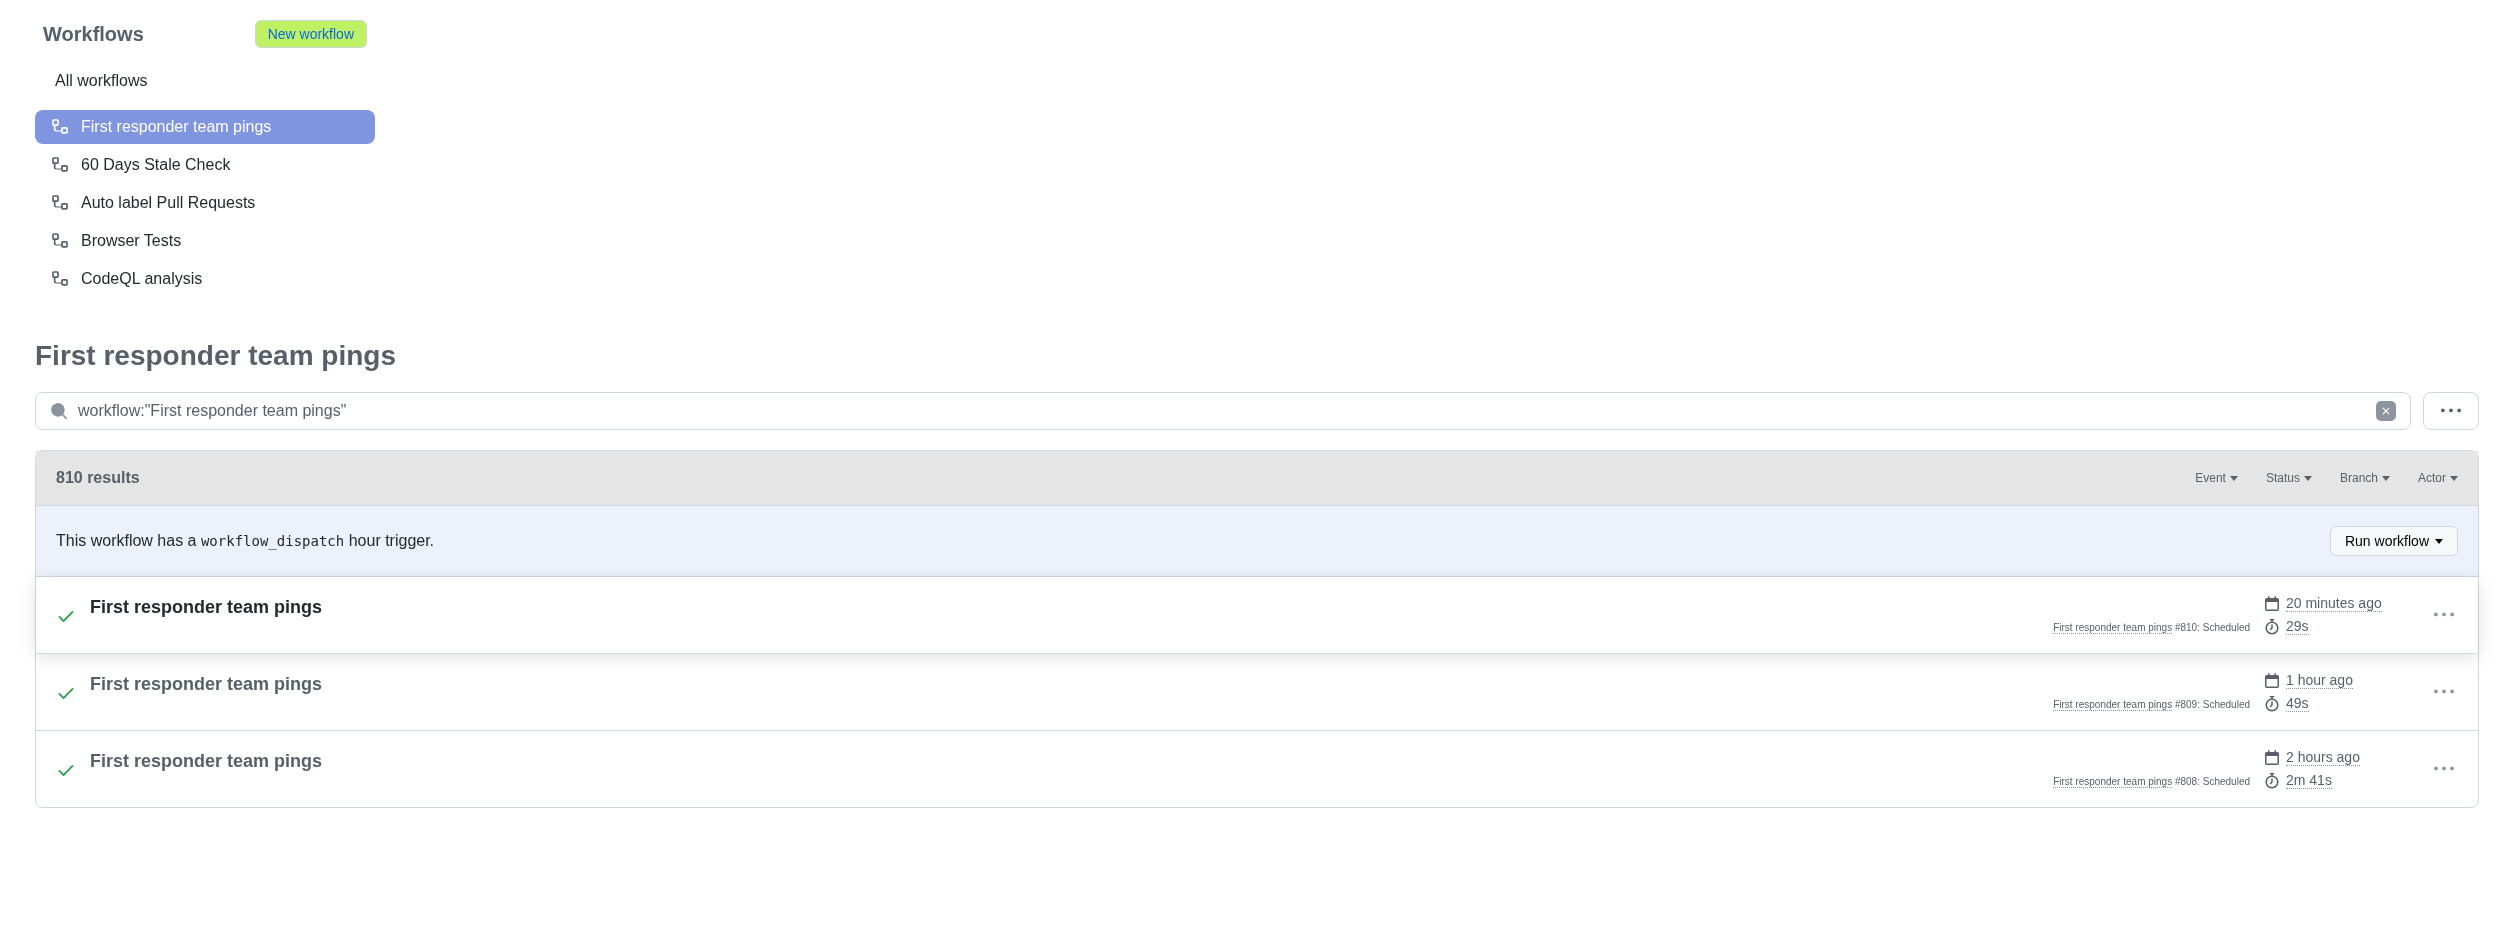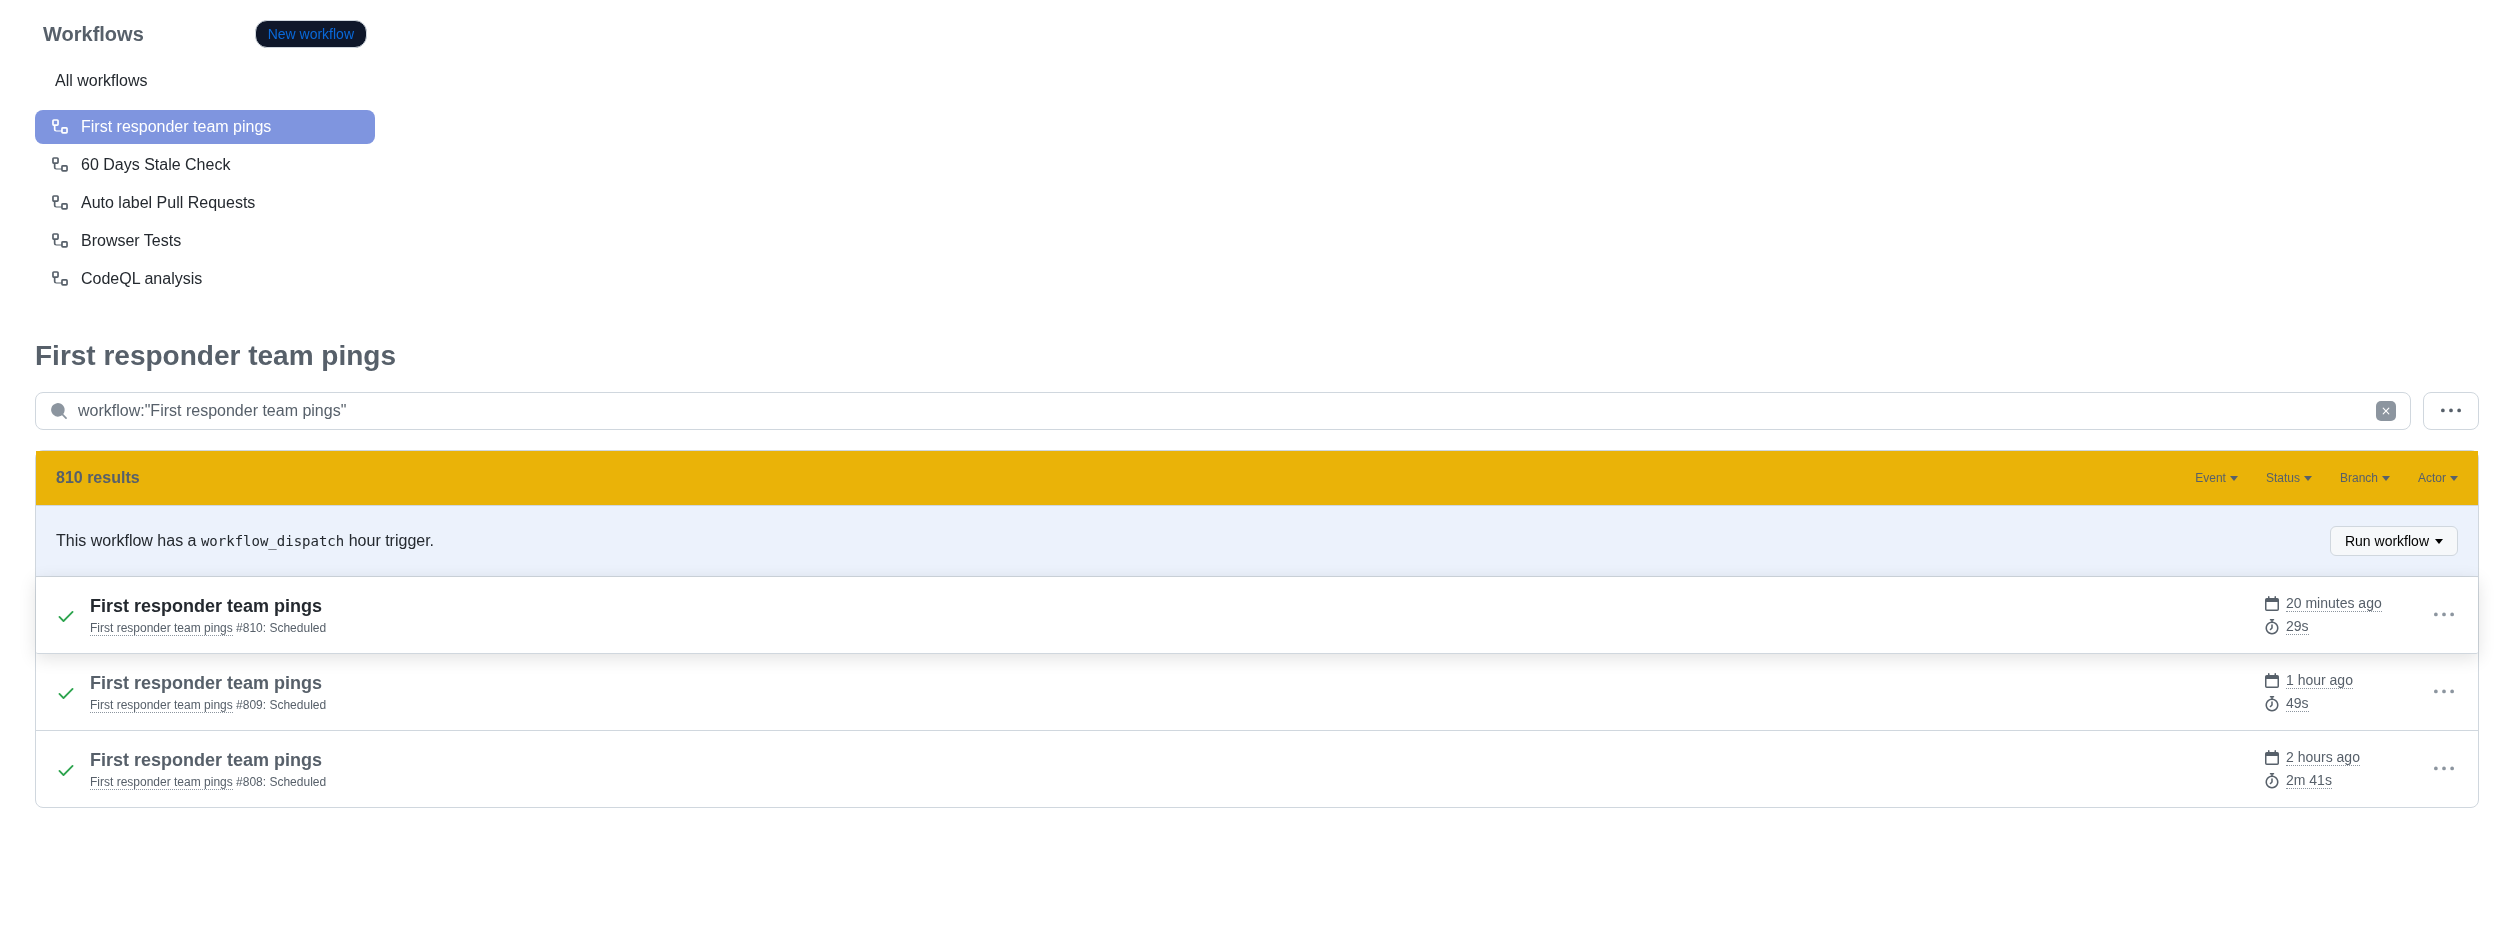--- a/index.html
+++ b/index.html
@@ -1,49 +1,49 @@
 <!DOCTYPE html>
 <html><head>
 <meta charset="utf-8">
 <style>
 * { box-sizing: border-box; margin: 0; padding: 0; }
 body { font-family: -apple-system, BlinkMacSystemFont, "Segoe UI", Helvetica, Arial, sans-serif; background: #fff; color: #24292f; }
 .layout { display: flex; padding: 20px 35px; gap: 40px; flex-direction: column; }
 .sidebar { width: 340px; flex-shrink: 0; }
 .sidebar-header { display: flex; align-items: center; justify-content: space-between; margin-bottom: 16px; padding: 0 8px; }
 .sidebar-title { font-size: 20px; font-weight: 600; color: #57606a; }
-.btn-new { font-size: 14px; color: #0969da; background: #0f172a; border: 1px solid #d0d7de; border-radius: 12px; padding: 5px 12px; cursor: pointer; }
+.btn-new { font-size: 14px; color: #0969da; background: #bef264; border: 1px solid #d0d7de; border-radius: 6px; padding: 5px 12px; cursor: pointer; }
 .nav-item { display: flex; align-items: center; gap: 12px; padding: 8px 16px; border-radius: 8px; font-size: 16px; color: #24292f; cursor: pointer; margin-bottom: 4px; }
 .nav-item.all { padding-left: 20px; margin-bottom: 12px; margin-top: 8px;}
 .nav-item.active { background: #7f95df; color: #fff; font-weight: 500; }
 .nav-item .wf-icon { width: 18px; height: 18px; flex-shrink: 0; }
 .main { flex: 1; min-width: 0; }
 .page-title { font-size: 28px; font-weight: 600; color: #57606a; margin-bottom: 20px; }
 .search-row { display: flex; gap: 12px; margin-bottom: 20px; }
 .search-box { flex: 1; display: flex; align-items: center; border: 1px solid #d0d7de; border-radius: 8px; padding: 8px 14px; gap: 10px; }
 .search-box input { border: none; outline: none; flex: 1; font-size: 16px; color: #57606a; background: transparent; }
 .clear-btn { background: #8c959f; color: #fff; border-radius: 5px; width: 20px; height: 20px; display: flex; align-items: center; justify-content: center; cursor: pointer; font-size: 14px; font-weight: bold; }
 .kebab-btn { border: 1px solid #d0d7de; border-radius: 8px; width: 56px; display: flex; align-items: center; justify-content: center; cursor: pointer; color: #57606a; }
 .results-box { border: 1px solid #d0d7de; border-radius: 8px; overflow: visible; }
-.results-header { display: flex; align-items: center; justify-content: space-between; padding: 18px 20px; background: #eab308; border-bottom: 1px solid #d0d7de; }
+.results-header { display: flex; align-items: center; justify-content: space-between; padding: 18px 20px; background: #e5e5e5; border-bottom: 1px solid #d0d7de; }
 .results-count { font-size: 16px; font-weight: 600; color: #57606a; }
 .filters { display: flex; gap: 28px; }
 .filter { font-size: 12px; color: #57606a; cursor: pointer; display: flex; align-items: center; gap: 4px; }
 .dispatch-banner { display: flex; align-items: center; justify-content: space-between; padding: 20px; background: #ecf2fc; border-bottom: 1px solid #d0d7de; }
 .dispatch-text { font-size: 16px; color: #24292f; }
 .dispatch-text code { font-family: ui-monospace, SFMono-Regular, Menlo, monospace; font-size: 14px; background: transparent; }
 .run-wf-btn { font-size: 14px; background: #f6f8fa; border: 1px solid #d0d7de; border-radius: 6px; padding: 6px 14px; cursor: pointer; display: flex; align-items: center; gap: 6px; }
 .run-row { display: flex; align-items: center; padding: 18px 20px; border-bottom: 1px solid #d0d7de; gap: 14px; }
 .run-row:last-child { border-bottom: none; }
 .run-row.highlighted { background: #fff; box-shadow: 0 4px 18px rgba(0,0,0,0.12); position: relative; z-index: 1; border-radius: 2px; }
 .status-icon { color: #2da44e; flex-shrink: 0; margin-top: 2px; }
 .run-info { flex: 1; min-width: 0; }
 .run-title { font-size: 18px; font-weight: 600; color: #24292f; margin-bottom: 4px; }
 .run-row.muted .run-title { color: #57606a; }
-.run-sub { font-size: 12px; color: #57606a; }
+.run-sub { font-size: 10px; color: #57606a; text-align: right; }
 .run-sub .wf-name { border-bottom: 1px dotted #8c959f; }
 .run-meta { display: flex; flex-direction: column; gap: 6px; font-size: 14px; color: #57606a; margin-right: 12px; min-width: 140px; }
 .meta-line { display: flex; align-items: center; gap: 6px; }
 .meta-line .dotted { border-bottom: 1px dotted #8c959f; }
 .row-kebab { color: #8c959f; cursor: pointer; padding: 4px; }
 .caret-down { display:inline-block; width:0; height:0; border-left:4px solid transparent; border-right:4px solid transparent; border-top:5px solid currentColor; vertical-align: middle; }
 svg { display: block; }
 </style>
 </head>
 <body>

